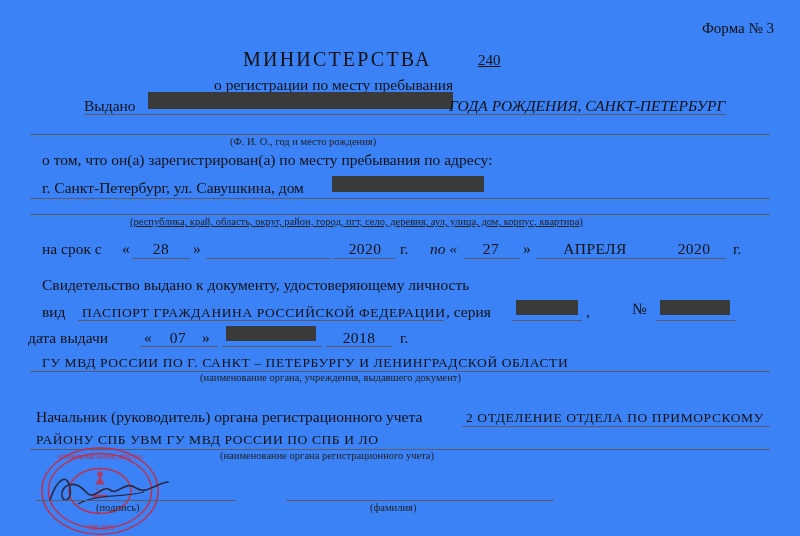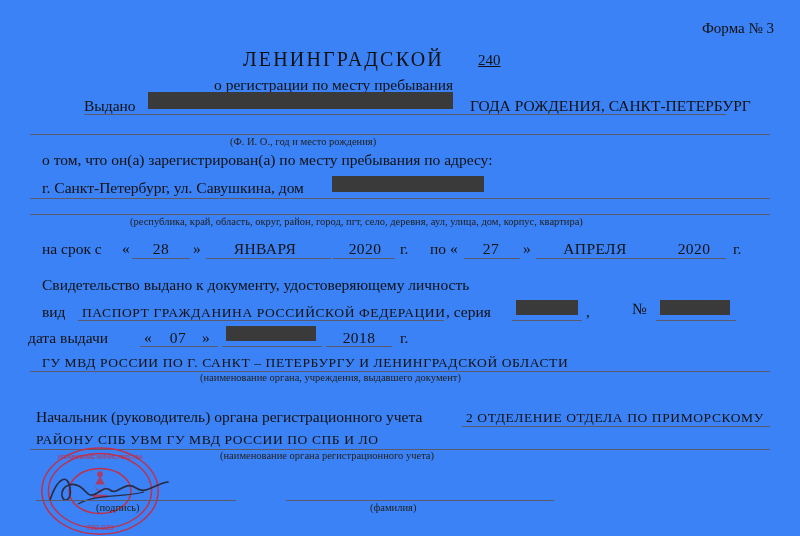--- a/index.html
+++ b/index.html
@@ -80,56 +80,55 @@
   }
   .nowrap { white-space: nowrap; }
 </style>
 </head>
 <body>
 
 <div id="doc">
 
   <div class="abs form-no">Форма № 3</div>
 
-  <div class="abs title">ЛЕНИНГРАДСКОЙ</div>
+  <div class="abs title">МИНИСТЕРСТВА</div>
   <div class="abs title-num">240</div>
   <div class="abs subtitle">о регистрации по месту пребывания</div>
 
   <div class="abs lbl" style="top:97px; left:84px;">Выдано</div>
   <div class="abs" style="top:92px; left:148px; width:305px;">
     <div class="redact" style="height:17px;"></div>
   </div>
-  <div class="abs lbl nowrap" style="top:97px; left:470px;">ГОДА РОЖДЕНИЯ, САНКТ-ПЕТЕРБУРГ</div>
+  <div class="abs lbl nowrap" style="top:97px; left:449px;font-style:italic;">ГОДА РОЖДЕНИЯ, САНКТ-ПЕТЕРБУРГ</div>
   <div class="abs rule" style="top:114px; left:84px; width:642px;"></div>
 
   <div class="abs rule" style="top:134px; left:30px; width:740px;"></div>
   <div class="abs small-center" style="top:136px; left:230px; width:340px;">(Ф. И. О., год и место рождения)</div>
 
   <div class="abs lbl" style="top:151px; left:42px;">о том, что он(а) зарегистрирован(а) по месту пребывания по адресу:</div>
 
   <div class="abs lbl" style="top:179px; left:42px;">г. Санкт-Петербург, ул. Савушкина, дом</div>
   <div class="abs" style="top:176px; left:332px; width:152px;">
     <div class="redact" style="height:16px;"></div>
   </div>
   <div class="abs rule" style="top:198px; left:30px; width:740px;"></div>
 
   <div class="abs rule" style="top:214px; left:30px; width:740px;"></div>
-  <div class="abs small-center" style="top:216px; left:130px; width:540px;">(республика, край, область, округ, район, город, пгт, село, деревня, аул, улица, дом, корпус, квартира)</div>
+  <div class="abs small-center" style="top:216px; left:130px; width:540px;text-decoration:underline;">(республика, край, область, округ, район, город, пгт, село, деревня, аул, улица, дом, корпус, квартира)</div>
 
   <div class="abs lbl" style="top:240px; left:42px;">на срок с</div>
   <div class="abs lbl" style="top:240px; left:122px;">«</div>
   <div class="abs big-val" style="top:240px; left:140px; width:42px; text-align:center;">28</div>
   <div class="abs rule" style="top:258px; left:132px; width:58px;"></div>
   <div class="abs lbl" style="top:240px; left:193px;">»</div>
-  <div class="abs big-val" style="top:240px; left:210px; width:110px; text-align:center;">ЯНВАРЯ</div>
   <div class="abs rule" style="top:258px; left:206px; width:125px;"></div>
   <div class="abs big-val" style="top:240px; left:337px; width:56px; text-align:center;">2020</div>
   <div class="abs rule" style="top:258px; left:333px; width:62px;"></div>
   <div class="abs lbl" style="top:240px; left:400px;">г.</div>
-  <div class="abs lbl" style="top:240px; left:430px;">по «</div>
+  <div class="abs lbl" style="top:240px; left:430px;font-style:italic;">по «</div>
   <div class="abs big-val" style="top:240px; left:470px; width:42px; text-align:center;">27</div>
   <div class="abs rule" style="top:258px; left:464px; width:56px;"></div>
   <div class="abs lbl" style="top:240px; left:523px;">»</div>
   <div class="abs big-val" style="top:240px; left:540px; width:110px; text-align:center;">АПРЕЛЯ</div>
   <div class="abs rule" style="top:258px; left:536px; width:126px;"></div>
   <div class="abs big-val" style="top:240px; left:666px; width:56px; text-align:center;">2020</div>
   <div class="abs rule" style="top:258px; left:662px; width:64px;"></div>
   <div class="abs lbl" style="top:240px; left:733px;">г.</div>
 
   <div class="abs lbl" style="top:276px; left:42px;">Свидетельство выдано к документу, удостоверяющему личность</div>

